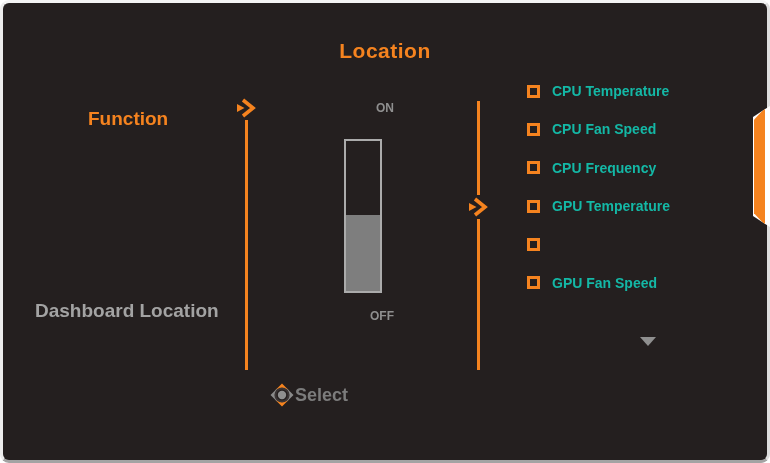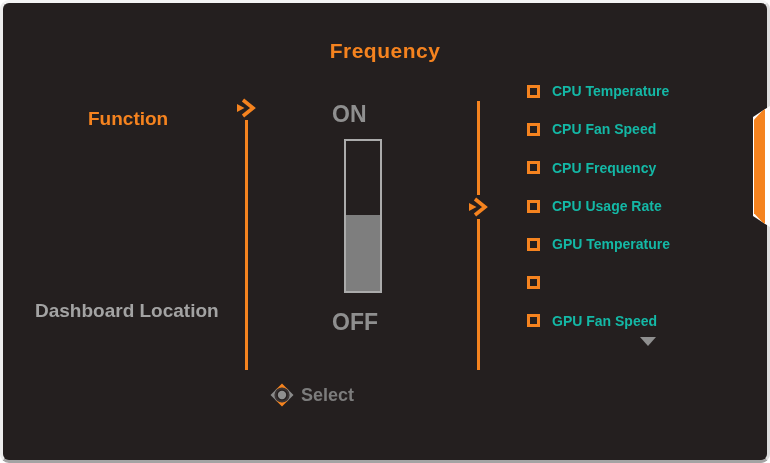--- a/index.html
+++ b/index.html
@@ -19,21 +19,21 @@
   .menu-item.selected{color:#F5831F;}
   .menu-item.unselected{color:#a3a3a3;}
   .mi-function{left:85px;top:95px;}
   .mi-location{left:32px;top:287px;}
   .divider{position:absolute;width:3px;background:#F5831F;}
   .d1{left:242px;top:98px;height:269px;}
   .d2{left:474px;top:98px;height:269px;}
   .pointer{position:absolute;width:22px;height:24px;}
   .p1{left:233px;top:93px;}
   .p2{left:465px;top:192px;}
-  .toggle-label{position:absolute;left:329px;width:62px;text-align:left;color:#8F8F8F;font-size:23px;}
+  .toggle-label{position:absolute;left:329px;width:62px;text-align:right;color:#8F8F8F;font-size:12px;}
   .on-label{top:98px;}
   .off-label{top:306px;}
   .slider{
     position:absolute;left:341px;top:136px;width:38px;height:154px;
     border:2px solid #ABABAB;box-sizing:border-box;background:transparent;
   }
   .slider-fill{position:absolute;left:0;right:0;bottom:0;height:76px;background:#7E7E7E;}
   .options{position:absolute;left:524px;top:69px;}
   .opt-row{display:flex;align-items:center;height:38.3px;cursor:default;}
   .cb{
@@ -42,36 +42,36 @@
   }
   .opt-label{color:#14b8a6;font-size:14px;white-space:nowrap;}
   .scroll-down{
     position:absolute;left:637px;top:334px;width:0;height:0;
     border-left:8px solid transparent;border-right:8px solid transparent;
     border-top:9px solid #8F8F8F;
   }
   .footer-item{position:absolute;display:flex;align-items:center;}
   .f-select{left:266px;top:379px;}
   .f-exit{left:434px;top:379px;}
-  .f-label{color:#7C7C7C;font-size:18px;margin-left:6px;}
+  .f-label{color:#7C7C7C;font-size:18px;}
   .tab{
     position:absolute;right:0;top:106px;width:17px;height:121px;background:#ffffff;
     clip-path:polygon(100% 0,100% 100%,0 91%,0 9%);
   }
   .tab-accent{
     position:absolute;left:1px;top:2px;width:11px;height:117px;background:#F5831F;
     clip-path:polygon(100% 0,100% 100%,0 90%,0 10%);
   }
 </style>
 </head>
 <body>
 
 <div class="panel">
 
-  <div class="title">Frequency</div>
+  <div class="title">Location</div>
 
   <div class="menu-item selected mi-function">Function</div>
   <div class="menu-item unselected mi-location">Dashboard Location</div>
 
   <div class="divider d1"></div>
   <div class="divider d2"></div>
 
   <svg class="pointer p1" viewBox="0 0 22 24">
     <rect width="22" height="24" fill="#241F1F"></rect>
     <path d="M7 4 L17 12 L7 20" fill="none" stroke="#F5831F" stroke-width="3.6"></path>
@@ -97,24 +97,20 @@
     <div class="opt-row">
       <span class="cb"></span>
       <span class="opt-label">CPU Fan Speed</span>
     </div>
     <div class="opt-row">
       <span class="cb"></span>
       <span class="opt-label">CPU Frequency</span>
     </div>
     <div class="opt-row">
       <span class="cb"></span>
-      <span class="opt-label">CPU Usage Rate</span>
-    </div>
-    <div class="opt-row">
-      <span class="cb"></span>
       <span class="opt-label">GPU Temperature</span>
     </div>
     <div class="opt-row">
       <span class="cb"></span>
     </div>
     <div class="opt-row">
       <span class="cb"></span>
       <span class="opt-label">GPU Fan Speed</span>
     </div>
   </div>

